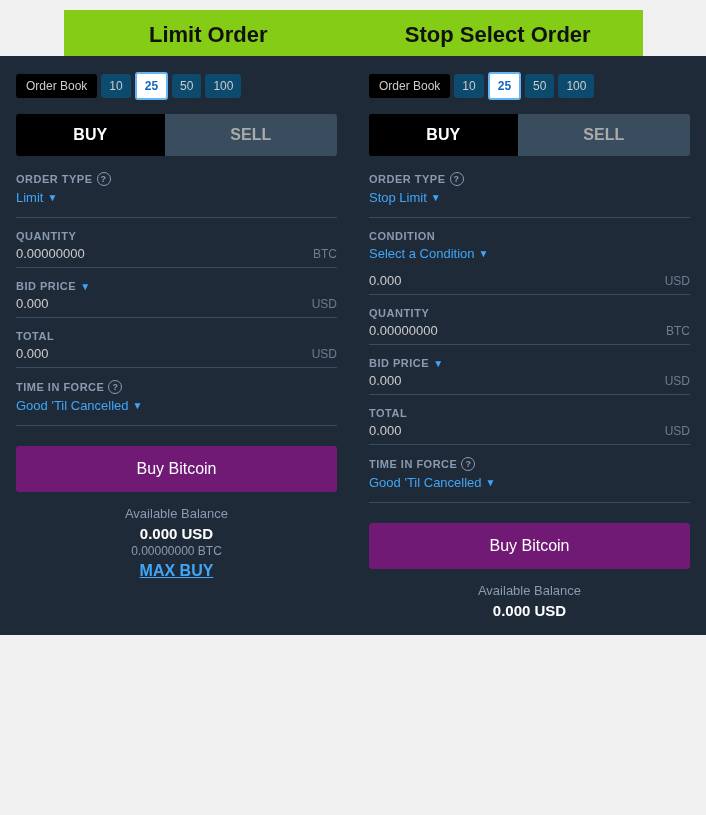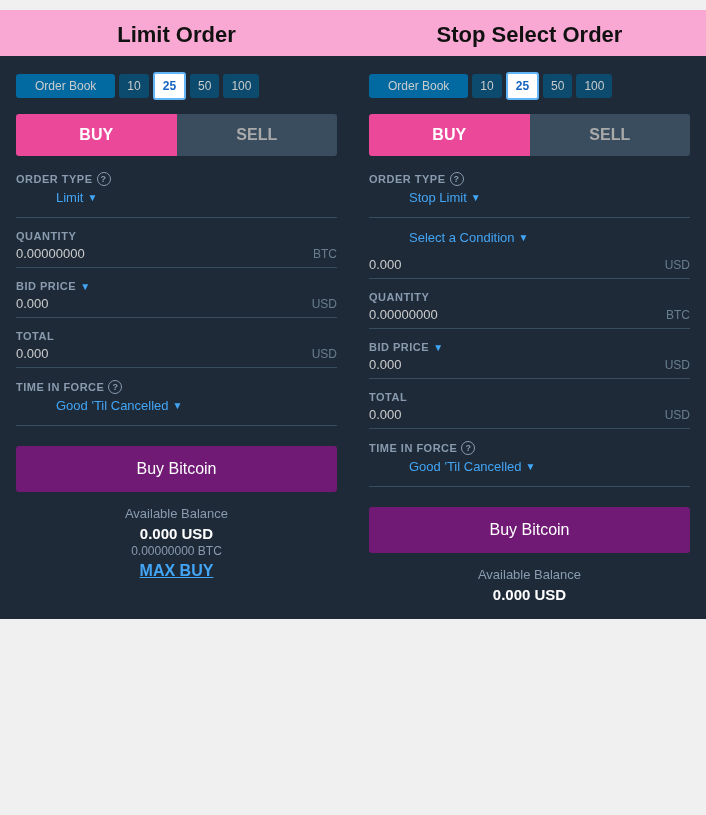--- a/index.html
+++ b/index.html
@@ -26,23 +26,23 @@
     }
 
     .order-book-row {
       display: flex;
       align-items: center;
       gap: 4px;
       margin-bottom: 14px;
     }
 
     .ob-label {
-      background: #0369a1;
+      background: #000000;
       color: #ccc;
-      padding: 5px 19px;
+      padding: 5px 10px;
       font-size: 12px;
       border-radius: 3px;
     }
 
     .ob-num {
       background: #0c4a6e;
       color: #ccc;
       padding: 5px 8px;
       font-size: 12px;
       border-radius: 3px;
@@ -56,24 +56,23 @@
       border: 2px solid #64b5f6;
     }
 
     .buy-sell-row {
       display: flex;
       margin-bottom: 16px;
     }
 
     .btn-buy {
       flex: 1;
-      background: #ec4899;
+      background: #000000;
       color: #fff;
       border: none;
-      padding: 12px;
       font-size: 16px;
       font-weight: bold;
       cursor: pointer;
       border-radius: 3px 0 0 3px;
     }
 
     .btn-sell {
       flex: 1;
       background: #3a4d5e;
       color: #aaa;
@@ -130,21 +129,20 @@
       font-size: 12px;
     }
 
     .dropdown-value {
       color: #42a5f5;
       font-size: 13px;
       display: flex;
       align-items: center;
       gap: 4px;
       cursor: pointer;
-      margin-left: 40px;
     }
 
     .dropdown-arrow {
       color: #42a5f5;
       font-size: 10px;
     }
 
     .divider {
       border-bottom: 1px solid #3a4d5e;
       margin-bottom: 12px;
@@ -190,22 +188,22 @@
       font-size: 16px;
       text-decoration: underline;
       cursor: pointer;
       margin-top: 4px;
       display: block;
       font-weight: bold;
     }
 
     .titles-row {
       display: flex;
-      width: 706px;
-      background: #f9a8d4;
+      width: 579px;
+      background: #84cc16;
     }
 
     .title-cell {
       width: 353px;
       text-align: center;
       font-size: 22px;
       font-weight: bold;
       color: #111;
       padding: 12px 0 8px 0;
     }
@@ -325,20 +323,23 @@
       </div>
       <div class="dropdown-value">
         <span>Stop Limit</span>
         <span class="dropdown-arrow">▼</span>
       </div>
     </div>
 
     <div class="divider"></div>
 
     <div class="field-section">
+      <div class="field-label">
+        <span>CONDITION</span>
+      </div>
       <div class="dropdown-value">
         <span>Select a Condition</span>
         <span class="dropdown-arrow">▼</span>
       </div>
     </div>
 
     <div class="field-section">
       <div class="field-value-row">
         <span class="field-value">0.000</span>
         <span class="field-unit">USD</span>

